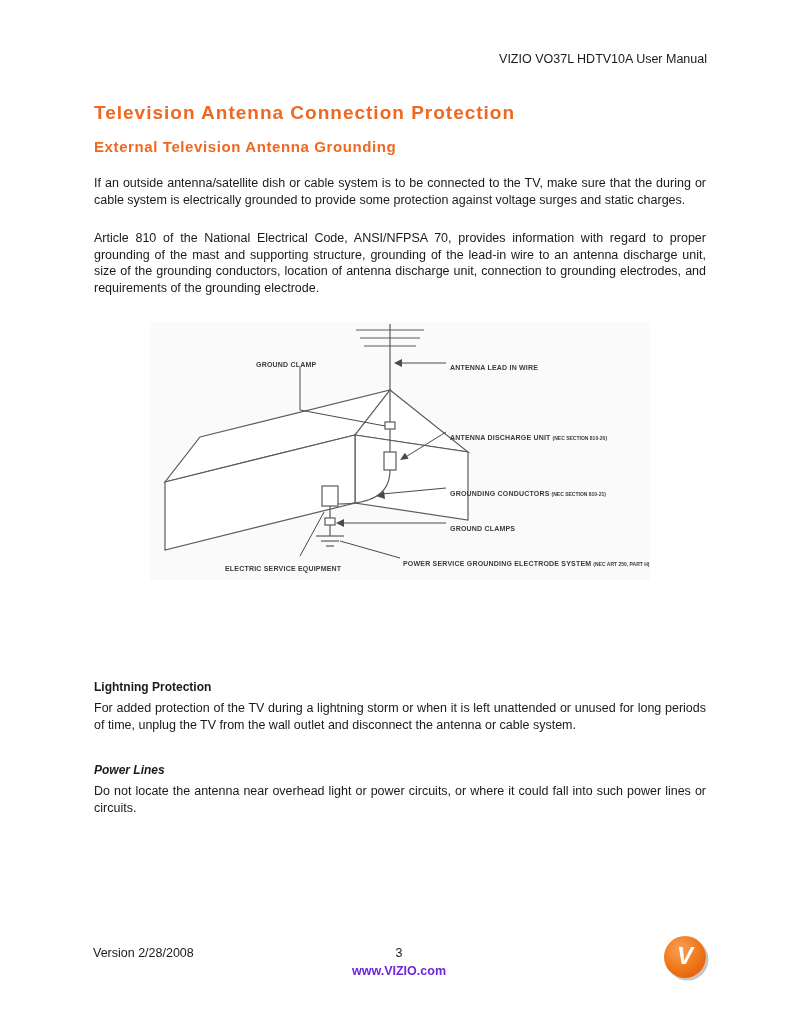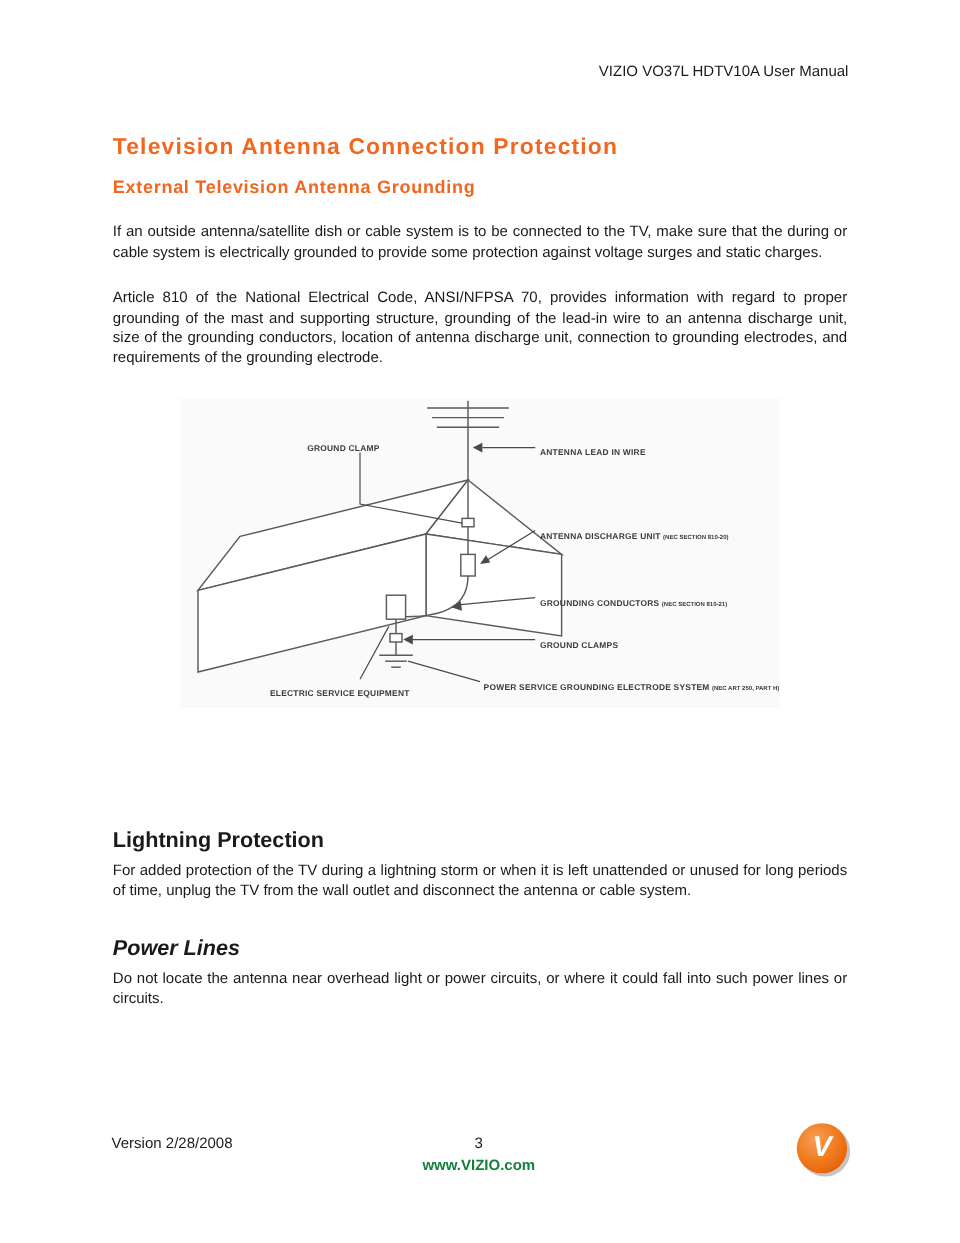--- a/index.html
+++ b/index.html
@@ -14,21 +14,21 @@
     overflow: hidden;
   }
   .header {
     padding: 52px 93px 0 0;
     text-align: right;
     font-size: 12.5px;
     color: #1a1a1a;
   }
   .main { padding: 0 94px; }
   .doc-title {
-    margin-top: 46px;
+    margin-top: 36px;
     font-size: 19px;
     font-weight: bold;
     letter-spacing: 1px;
     color: #F2671F;
   }
   .doc-subtitle {
     margin-top: 14px;
     font-size: 15px;
     font-weight: bold;
     letter-spacing: 0.6px;
@@ -36,21 +36,21 @@
   }
   .para {
     margin-top: 20px;
     font-size: 12.5px;
     line-height: 16.5px;
     text-align: justify;
     color: #1a1a1a;
   }
   .para.second { margin-top: 22px; }
   .section-heading {
-    font-size: 18px;
+    font-size: 12px;
     font-weight: bold;
     color: #1a1a1a;
   }
   .section-heading.lightning { margin-top: 100px; }
   .section-heading.power { margin-top: 30px; font-style: italic; }
   .section-body { margin-top: 6px; }
   .note {
     margin-top: 32px;
     font-weight: bold;
   }
@@ -82,21 +82,21 @@
     width: 612px;
   }
   .footer-line1 { position: relative; height: 16px; }
   .footer-version {
     position: absolute; left: 0; top: 0;
     font-size: 12.5px; color: #1a1a1a;
   }
   .footer-page { text-align: center; font-size: 12.5px; color: #1a1a1a; }
   .footer-site {
     margin-top: 2px; text-align: center;
-    font-size: 12.5px; font-weight: bold; color: #15803d;
+    font-size: 12.5px; font-weight: bold; color: #6d28d9;
   }
   .logo {
     position: absolute;
     left: 664px;
     top: 936px;
     width: 42px;
     height: 42px;
     border-radius: 50%;
     background: radial-gradient(circle at 38% 32%, #f9a05a 0%, #f07c1e 45%, #dd5200 100%);
     box-shadow: 2.5px 2.5px 0 #c4c4c4;

